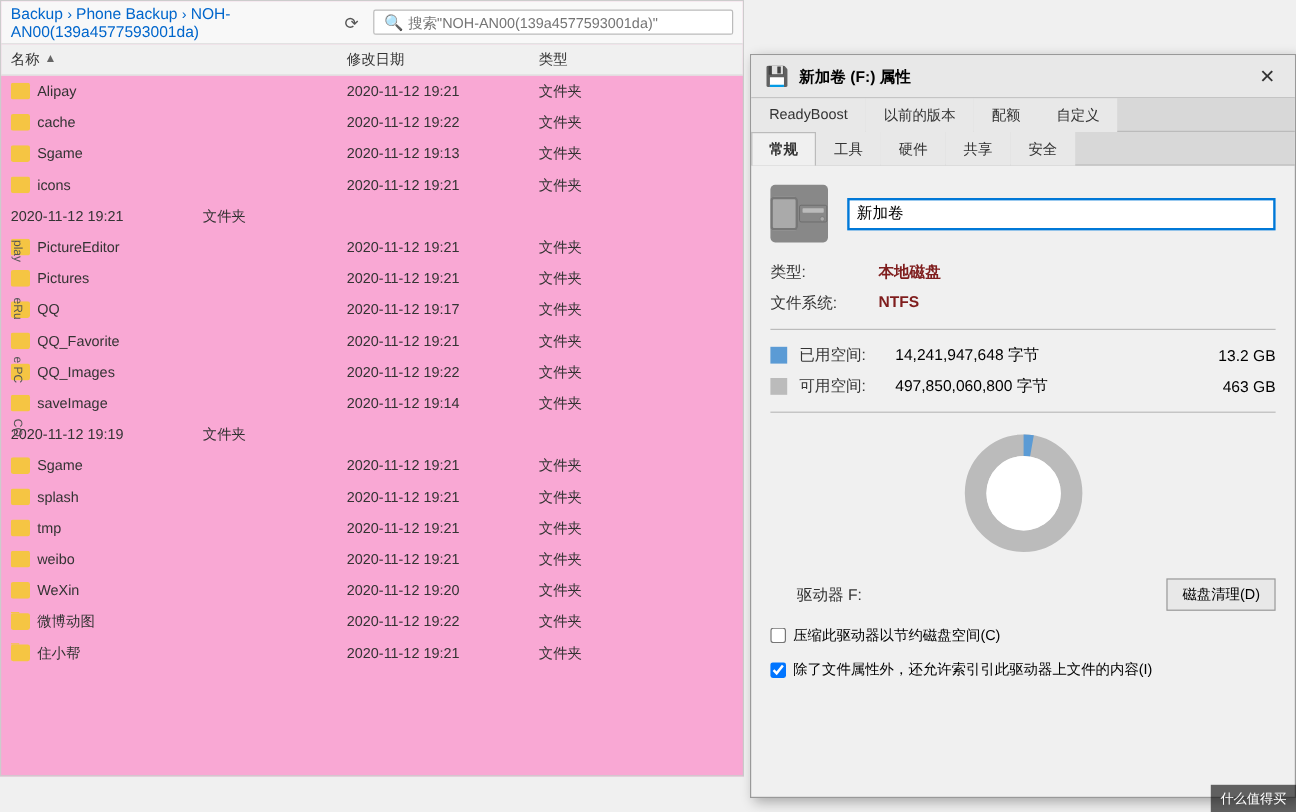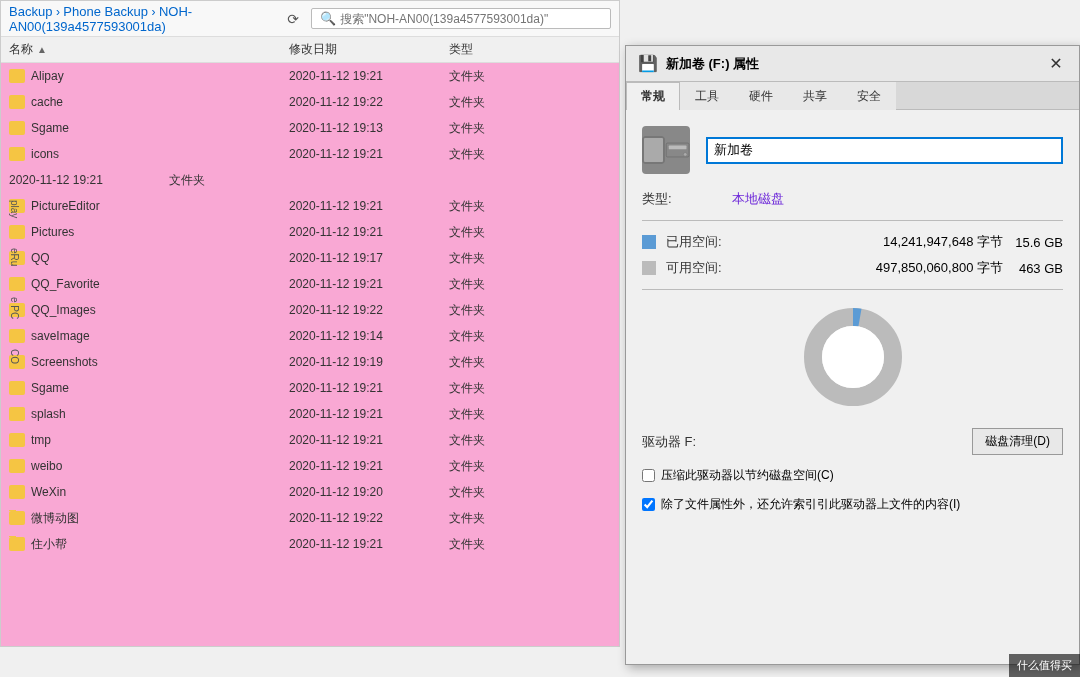--- a/index.html
+++ b/index.html
@@ -194,21 +194,22 @@
       display: flex;
       margin-bottom: 8px;
       font-size: 13px;
     }
     .info-label {
       width: 90px;
       color: #333;
       flex-shrink: 0;
     }
     .info-value {
-      color: #6d28d9;
+      color: #7f1d1d;
+      font-weight: bold;
     }
 
     .divider {
       height: 1px;
       background: #bbb;
       margin: 12px 0;
     }
 
     .space-row {
       display: flex;
@@ -220,21 +221,21 @@
       width: 14px; height: 14px;
       margin-right: 10px;
       flex-shrink: 0;
     }
     .space-label {
       width: 80px;
       color: #333;
     }
     .space-bytes {
       flex: 1;
-      text-align: right;
+      text-align: left;
       color: #000;
     }
     .space-gb {
       width: 60px;
       text-align: right;
       color: #000;
     }
 
     .capacity-row {
       display: flex;
@@ -262,20 +263,21 @@
       align-items: center;
       flex-direction: column;
       margin: 8px 0 16px 0;
     }
 
     .drive-label-row {
       display: flex;
       justify-content: space-between;
       align-items: center;
       margin-top: 8px;
+      margin-left: 22px;
     }
     .drive-label-text {
       font-size: 13px;
       color: #333;
     }
     .cleanup-btn {
       padding: 4px 12px;
       background: #e8e8e8;
       border: 1px solid #999;
       cursor: pointer;
@@ -460,24 +462,20 @@
     </div>
       <div class="file-row">
       <div class="col-name truncate">
         <span class="folder-icon"></span>
         <span>saveImage</span>
       </div>
       <div class="col-date">2020-11-12 19:14</div>
       <div class="col-type">文件夹</div>
     </div>
       <div class="file-row">
-      <div class="col-name truncate">
-        <span class="folder-icon"></span>
-        <span>Screenshots</span>
-      </div>
       <div class="col-date">2020-11-12 19:19</div>
       <div class="col-type">文件夹</div>
     </div>
       <div class="file-row">
       <div class="col-name truncate">
         <span class="folder-icon"></span>
         <span>Sgame</span>
       </div>
       <div class="col-date">2020-11-12 19:21</div>
       <div class="col-type">文件夹</div>
@@ -543,20 +541,26 @@
 <div class="dialog">
 
   <div class="dialog-title">
     <div class="dialog-title-text">
       <span style="color:#5b9bd5; font-size:16px;">💾</span>
       <span>新加卷 (F:) 属性</span>
     </div>
     <button class="close-btn">✕</button>
   </div>
 
+  <div class="tabs-container">
+    <div class="tab">ReadyBoost</div>
+    <div class="tab">以前的版本</div>
+    <div class="tab">配额</div>
+    <div class="tab">自定义</div>
+  </div>
 
   <div class="tabs-container">
     <div class="tab active">常规</div>
     <div class="tab">工具</div>
     <div class="tab">硬件</div>
     <div class="tab">共享</div>
     <div class="tab">安全</div>
   </div>
 
   <div class="dialog-body">
@@ -570,28 +574,32 @@
         </svg>
       </div>
       <input class="drive-name-input" type="text" id="driveNameInput" value="新加卷" style="">
     </div>
 
     <div class="info-row">
       <span class="info-label">类型:</span>
       <span class="info-value">本地磁盘</span>
     </div>
 
+    <div class="info-row">
+      <span class="info-label">文件系统:</span>
+      <span class="info-value">NTFS</span>
+    </div>
 
     <div class="divider"></div>
 
     <div class="space-row">
       <div class="space-color-box" style="background:#5b9bd5;"></div>
       <span class="space-label">已用空间:</span>
       <span class="space-bytes">14,241,947,648 字节</span>
-      <span class="space-gb">15.6 GB</span>
+      <span class="space-gb">13.2 GB</span>
     </div>
 
     <div class="space-row">
       <div class="space-color-box" style="background:#bbb;"></div>
       <span class="space-label">可用空间:</span>
       <span class="space-bytes">497,850,060,800 字节</span>
       <span class="space-gb">463 GB</span>
     </div>
 
     <div class="divider"></div>

